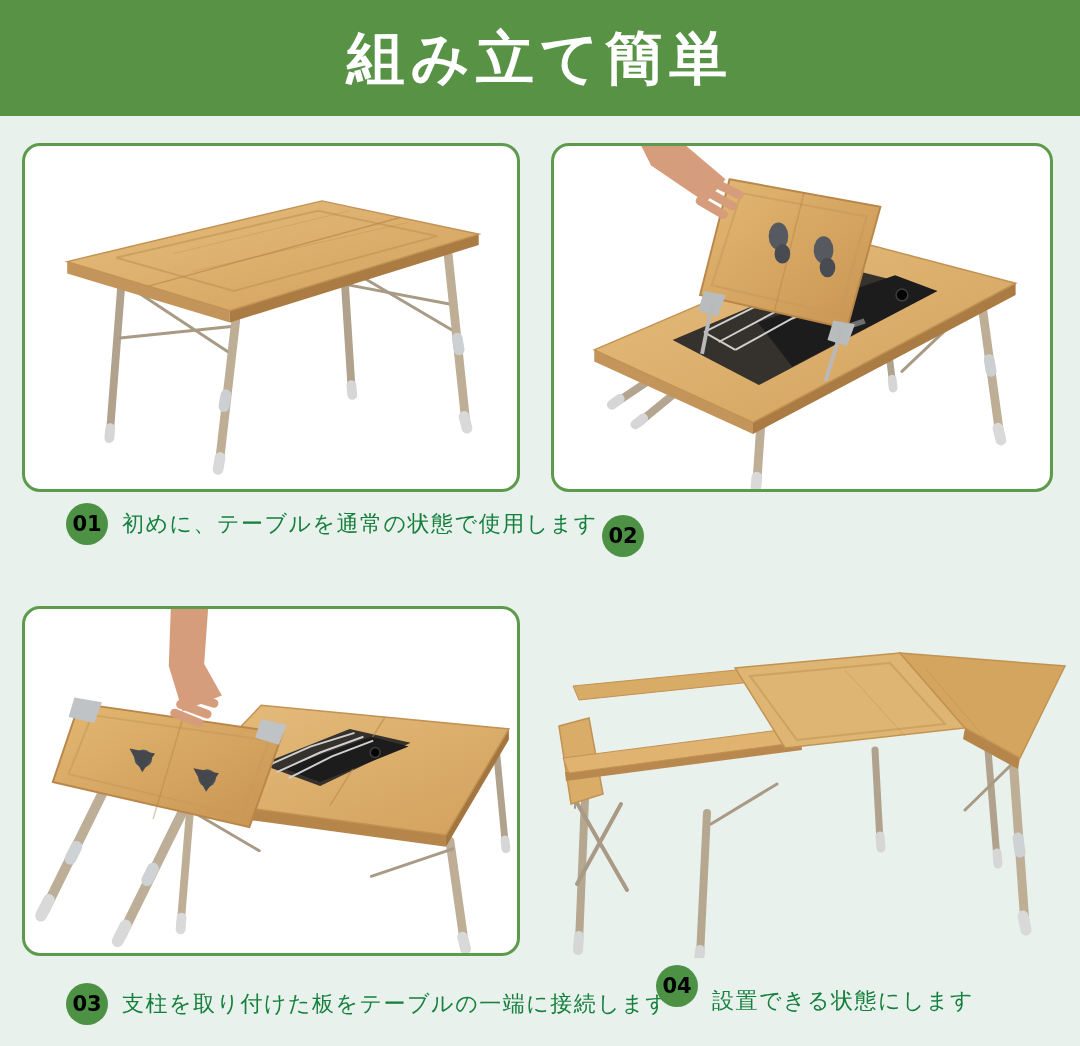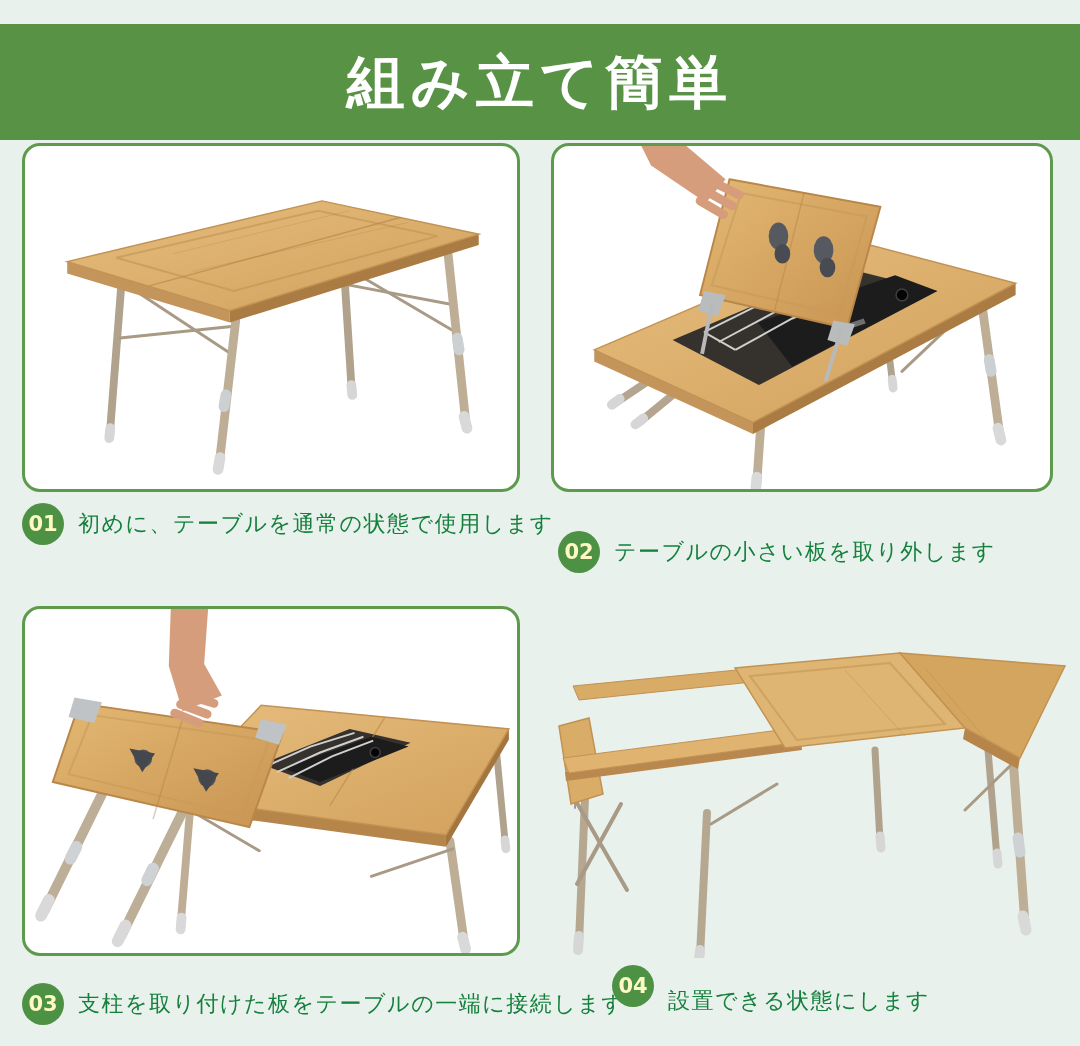--- a/index.html
+++ b/index.html
@@ -8,21 +8,21 @@
     background:#e9f1ec;
     font-family:"DejaVu Sans","Liberation Sans",sans-serif;
     position:relative;overflow:hidden;
   }
   .page{position:absolute;inset:0;}
 
   
   .banner{
     position:absolute;left:0;top:0;width:1080px;height:116px;
     background:#579245;
-    display:flex;align-items:center;justify-content:center;margin-top:24px;
+    display:flex;align-items:center;justify-content:center;
   }
   .banner h1{
     margin:0;color:#ffffff;font-size:58px;font-weight:700;
     letter-spacing:6px;line-height:1;
   }
 
   
   .card{
     position:absolute;background:#ffffff;
     border:3px solid #5d9a4c;border-radius:18px;
@@ -35,29 +35,29 @@
   #card1{left:22px;top:143px;width:498px;height:349px;}
   #card2{left:551px;top:143px;width:502px;height:349px;}
   #card3{left:22px;top:606px;width:498px;height:350px;}
   #photo4{left:545px;top:598px;width:535px;height:360px;}
 
   
   .caption{
     position:absolute;display:flex;align-items:center;gap:14px;
   }
   #cap1{left:22px;top:503px;}
-  #cap2{left:558px;top:531px;}
+  #cap2{left:558px;top:515px;}
   #cap3{left:22px;top:983px;justify-content:center;}
   #cap4{left:612px;top:956px;}
 
   .badge{
     width:42px;height:42px;border-radius:50%;
-    background:#4d9145;color:#fef9c3;
+    background:#4d9145;color:#000000;
     display:flex;align-items:center;justify-content:center;
-    font-size:21px;font-weight:700;flex:0 0 auto;
+    font-size:21px;font-weight:700;flex:0 0 auto;margin-left:44px;
   }
   .cap-text{
     color:#15803d;font-size:22px;font-weight:500;
     letter-spacing:1.5px;line-height:1.35;
   }
 </style>
 </head>
 <body>
 
 <div class="page">
@@ -173,21 +173,20 @@
     </svg>
   </figure>
 
   <div class="caption" id="cap1">
     <span class="badge">01</span>
     <span class="cap-text">初めに、テーブルを通常の状態で使用します</span>
   </div>
 
   <div class="caption" id="cap2">
     <span class="badge">02</span>
-    <span class="cap-text">テーブルの小さい板を取り外します</span>
   </div>
 
   <figure class="card" id="card3">
     <svg viewBox="0 0 500 350">
 
       <g stroke-linecap="round">
         <line x1="478" y1="130" x2="488" y2="235" stroke="#b0a28c" stroke-width="7"></line>
         <line x1="488" y1="235" x2="489" y2="244" stroke="#d6d6d6" stroke-width="9"></line>
         <line x1="168" y1="200" x2="158" y2="322" stroke="#beae96" stroke-width="8"></line>
         <line x1="159" y1="314" x2="158" y2="326" stroke="#d9d9d9" stroke-width="10"></line>

